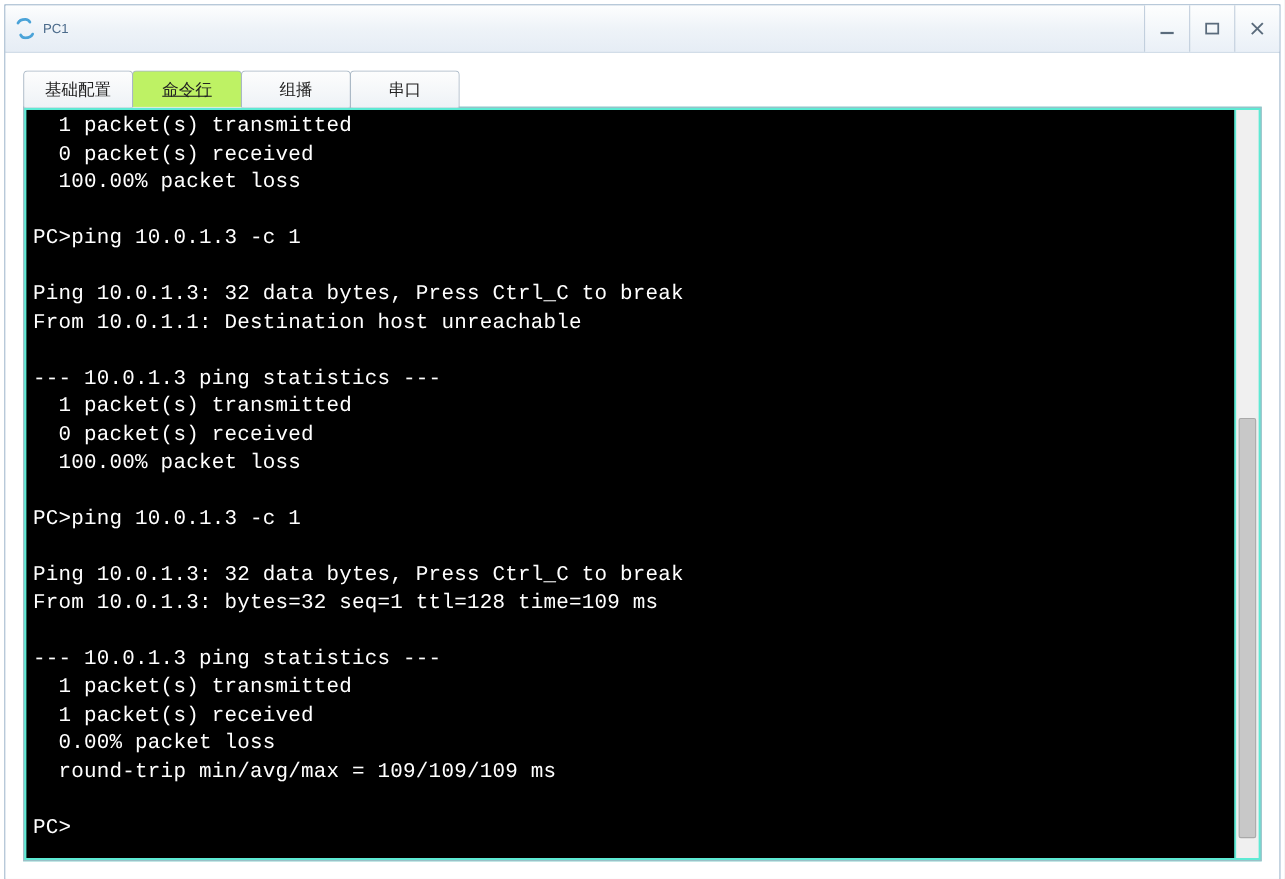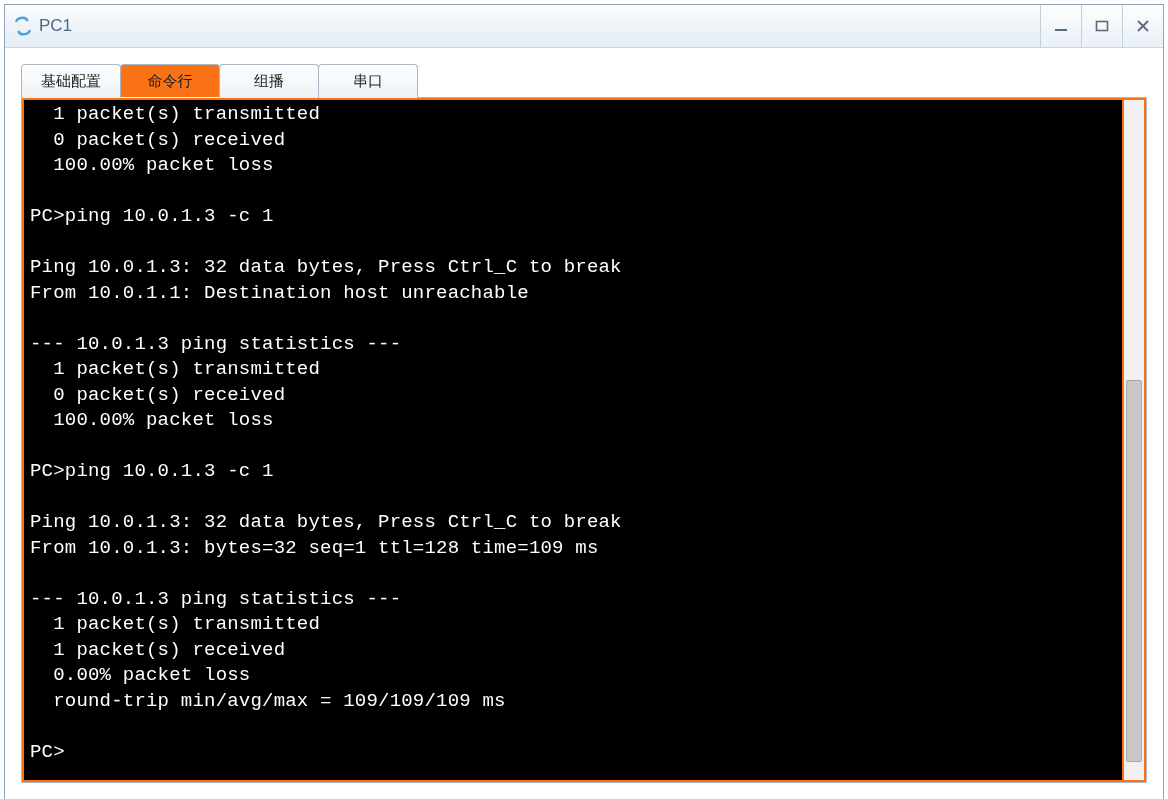--- a/index.html
+++ b/index.html
@@ -35,21 +35,21 @@
   }
 
   .titlebar .app-icon {
     width: 20px;
     height: 20px;
     margin-right: 6px;
     flex: 0 0 auto;
   }
 
   .titlebar .title-text {
-    font-size: 17px;
+    font-size: 12px;
     color: #4a6a8a;
     flex: 1 1 auto;
   }
 
   .win-controls {
     display: flex;
     align-items: stretch;
     height: 100%;
     position: absolute;
     right: 0;
@@ -94,31 +94,32 @@
     align-items: center;
     justify-content: center;
     margin-right: -1px;
     border-top-left-radius: 4px;
     border-top-right-radius: 4px;
     box-sizing: border-box;
     cursor: pointer;
   }
 
   .tab.active {
-    background: #f97316;
+    background: #bef264;
     position: relative;
     z-index: 3;
     border-bottom: 1px solid #ffffff;
+    text-decoration: underline;
   }
 
   .terminal-wrap {
     position: relative;
     border: 1px solid #a9b7c5;
     margin-top: -1px;
-    background: #f97316;
+    background: #5eead4;
     padding: 2px;
     z-index: 1;
   }
 
   .terminal {
     background: #000000;
     color: #ffffff;
     font-family: "Consolas", "Courier New", monospace;
     font-size: 19px;
     line-height: 25.5px;

